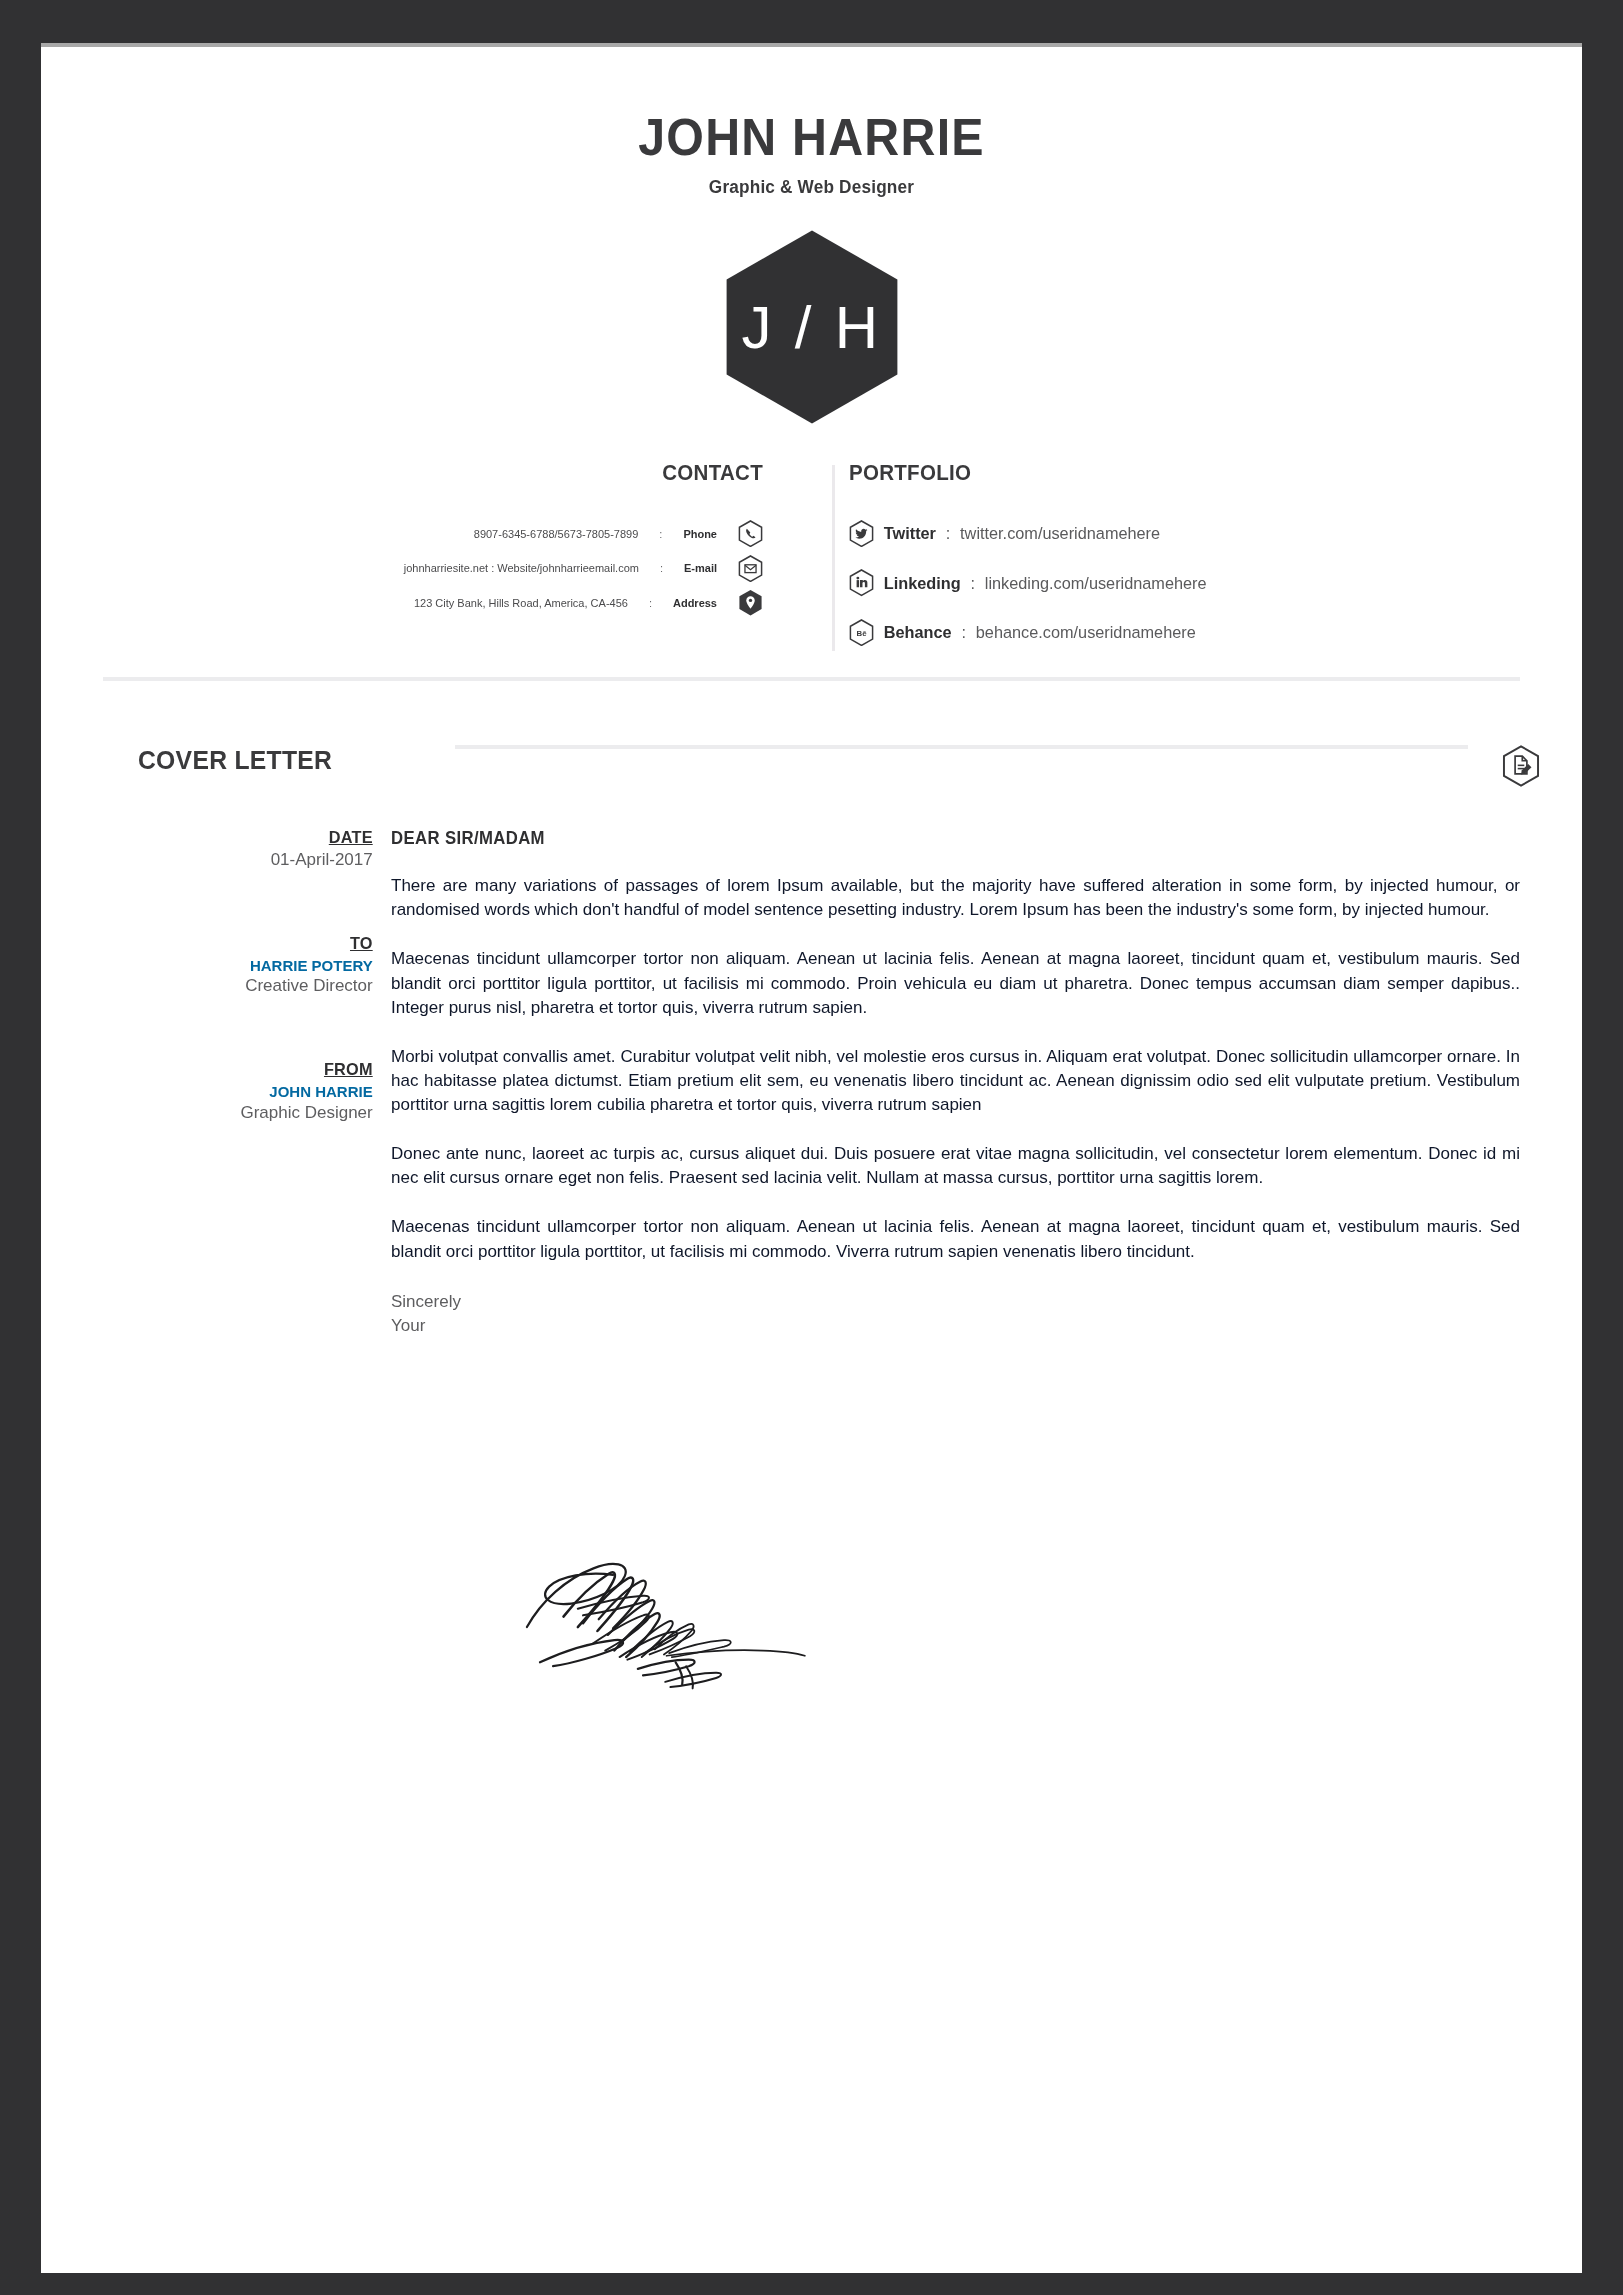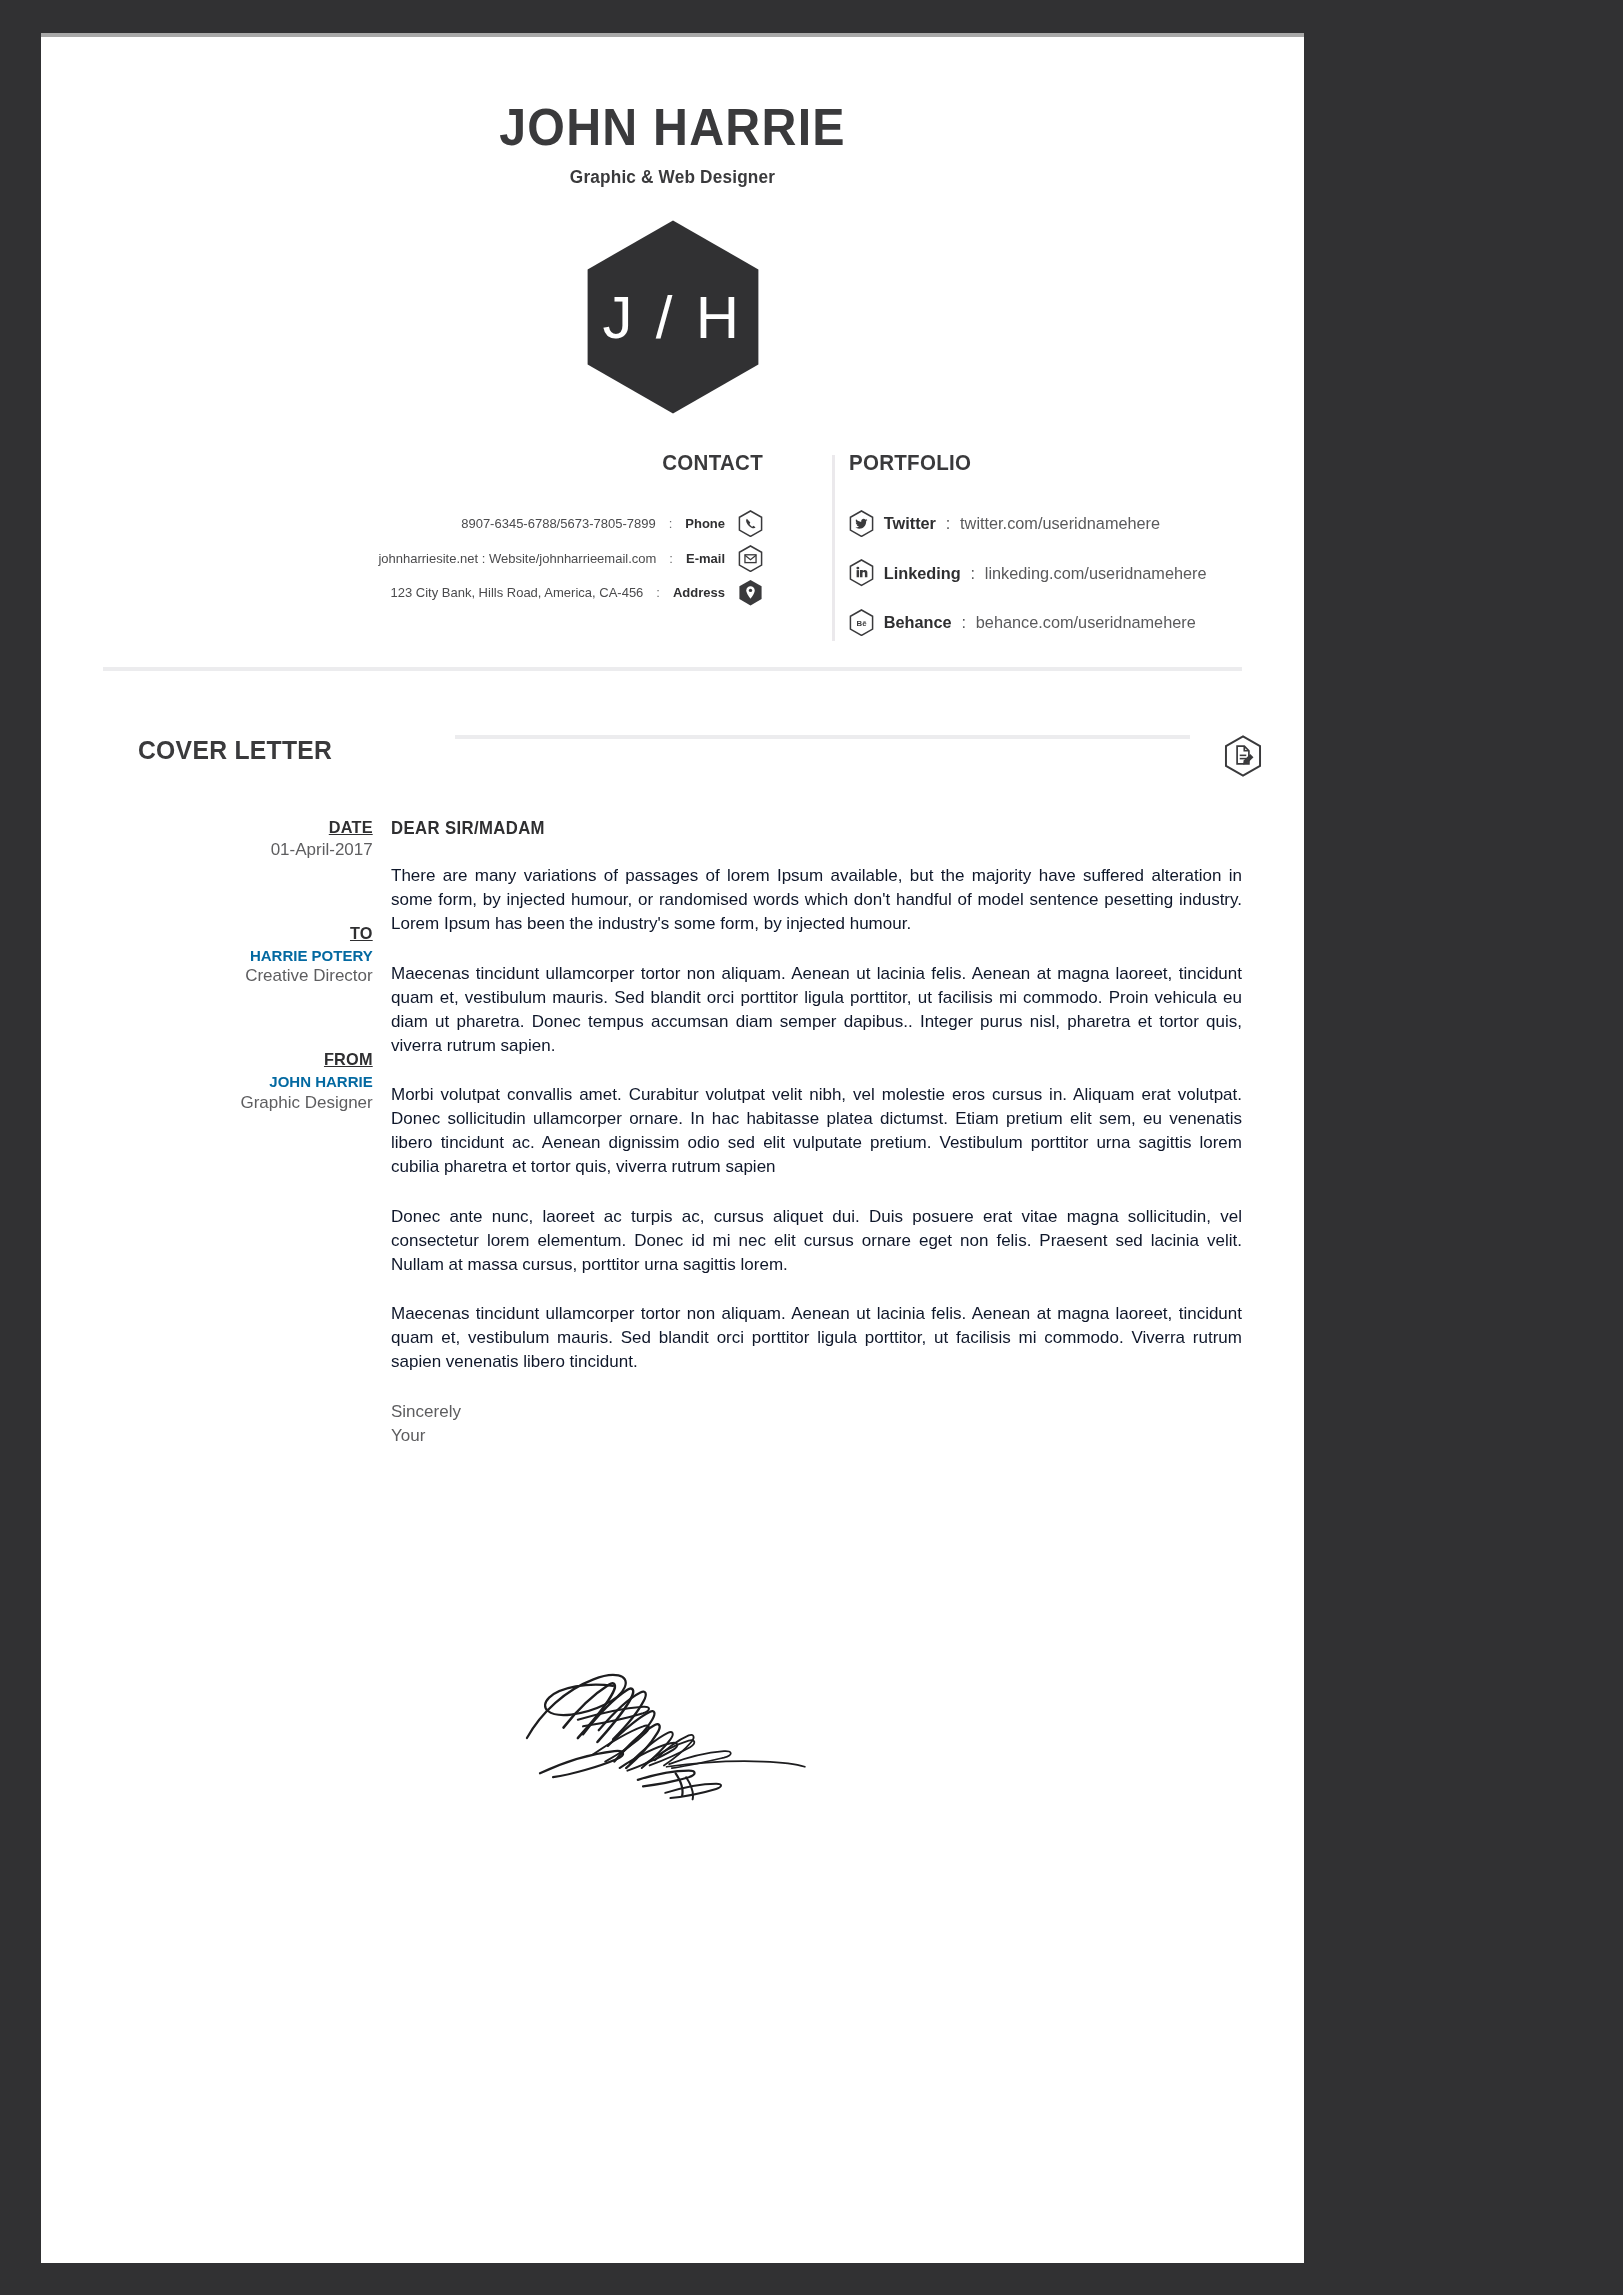--- a/index.html
+++ b/index.html
@@ -8,22 +8,22 @@
     width: 1623px;
     height: 2295px;
     background: #313133;
     font-family: "Liberation Sans", sans-serif;
     overflow: hidden;
   }
 
   .page {
     position: absolute;
     left: 41px;
-    top: 33px;
-    width: 1263px;
+    top: 43px;
+    width: 1541px;
     height: 2230px;
     background: #ffffff;
     border-top: 4.6px solid #a8a8a8;
   }
 
   
   .header { text-align: center; padding-top: 60px; }
 
   .name {
     font-size: 52px;
@@ -104,22 +104,22 @@
   .contact-list {
     margin-top: 34px;
     display: flex;
     flex-direction: column;
     gap: 7.2px;
   }
   .contact-row {
     display: flex;
     align-items: center;
     justify-content: flex-end;
-    gap: 13px;
-    font-size: 13px;
+    gap: 21px;
+    font-size: 11px;
     color: #4b4b4d;
     white-space: nowrap;
   }
   .contact-row .lbl { font-weight: bold; color: #2f2f31; }
   .contact-row .sep { color: #6a6a6c; }
 
   .hexicon { flex: 0 0 auto; display: block; }
 
   .portfolio-list {
     margin-top: 34px;

